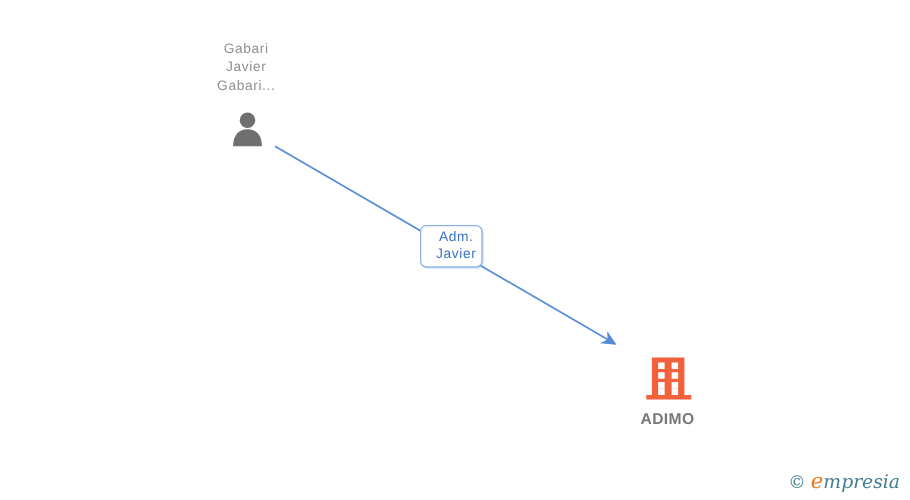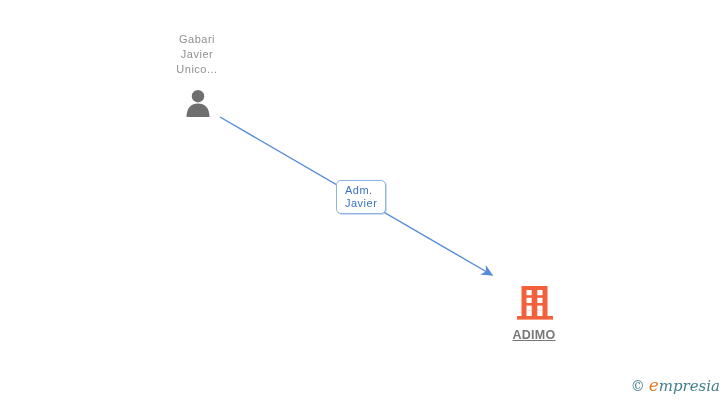--- a/index.html
+++ b/index.html
@@ -56,40 +56,40 @@
     box-sizing: border-box;
     background: #ffffff;
     border: 1px solid var(--box-border-blue, #8fb2e4);
     border-radius: 5px;
     box-shadow: 1px 1px 0 rgba(143, 178, 228, 0.45);
     padding: 3px 0 0 8px;
     color: var(--box-text-blue, #3a72c4);
     font-size: 11px;
     line-height: 13px;
     letter-spacing: 0.5px;
+    text-align: center;
   }
   .building-icon-wrap {
     position: absolute;
     left: 516px;
     top: 284px;
     width: 38px;
     height: 37px;
   }
   .company-label {
     position: absolute;
     left: 478px;
     top: 328px;
     width: 112px;
     text-align: center;
     color: var(--company-label-gray, #787878);
     font-weight: bold;
     font-size: 12.5px;
     line-height: 15.5px;
     letter-spacing: 0.3px;
-    text-decoration: underline;
   }
   .watermark {
     position: absolute;
     right: 8px;
     bottom: 5px;
     font-family: "DejaVu Serif", serif;
     font-size: 15px;
     white-space: nowrap;
   }
   .watermark .copyright-glyph {
@@ -119,21 +119,21 @@
       <marker id="arrowhead" markerWidth="10" markerHeight="9" refX="7.5" refY="4" orient="auto">
         <path class="edge-arrowhead" d="M0,0 L8.5,4 L0,8 L2.6,4 Z"></path>
       </marker>
     </defs>
     <line class="edge-line" x1="220" y1="117" x2="492" y2="275" marker-end="url(#arrowhead)"></line>
   </svg>
 
   <div class="person-label">
     <div>Gabari</div>
     <div>Javier</div>
-    <div>Unico...</div>
+    <div>Gabari...</div>
   </div>
 
   <div class="person-icon-wrap">
     <svg width="28" height="30" viewBox="0 0 28 30">
       <circle cx="14" cy="8.2" r="6.2" style="fill: var(--person-icon-gray, #6f6f6f);"></circle>
       <path d="M2.5,29 C2.5,19.5 7.5,15.4 14,15.4 C20.5,15.4 25.5,19.5 25.5,29 Z" style="fill: var(--person-icon-gray, #6f6f6f);"></path>
     </svg>
   </div>
 
   <div class="relationship-box">

